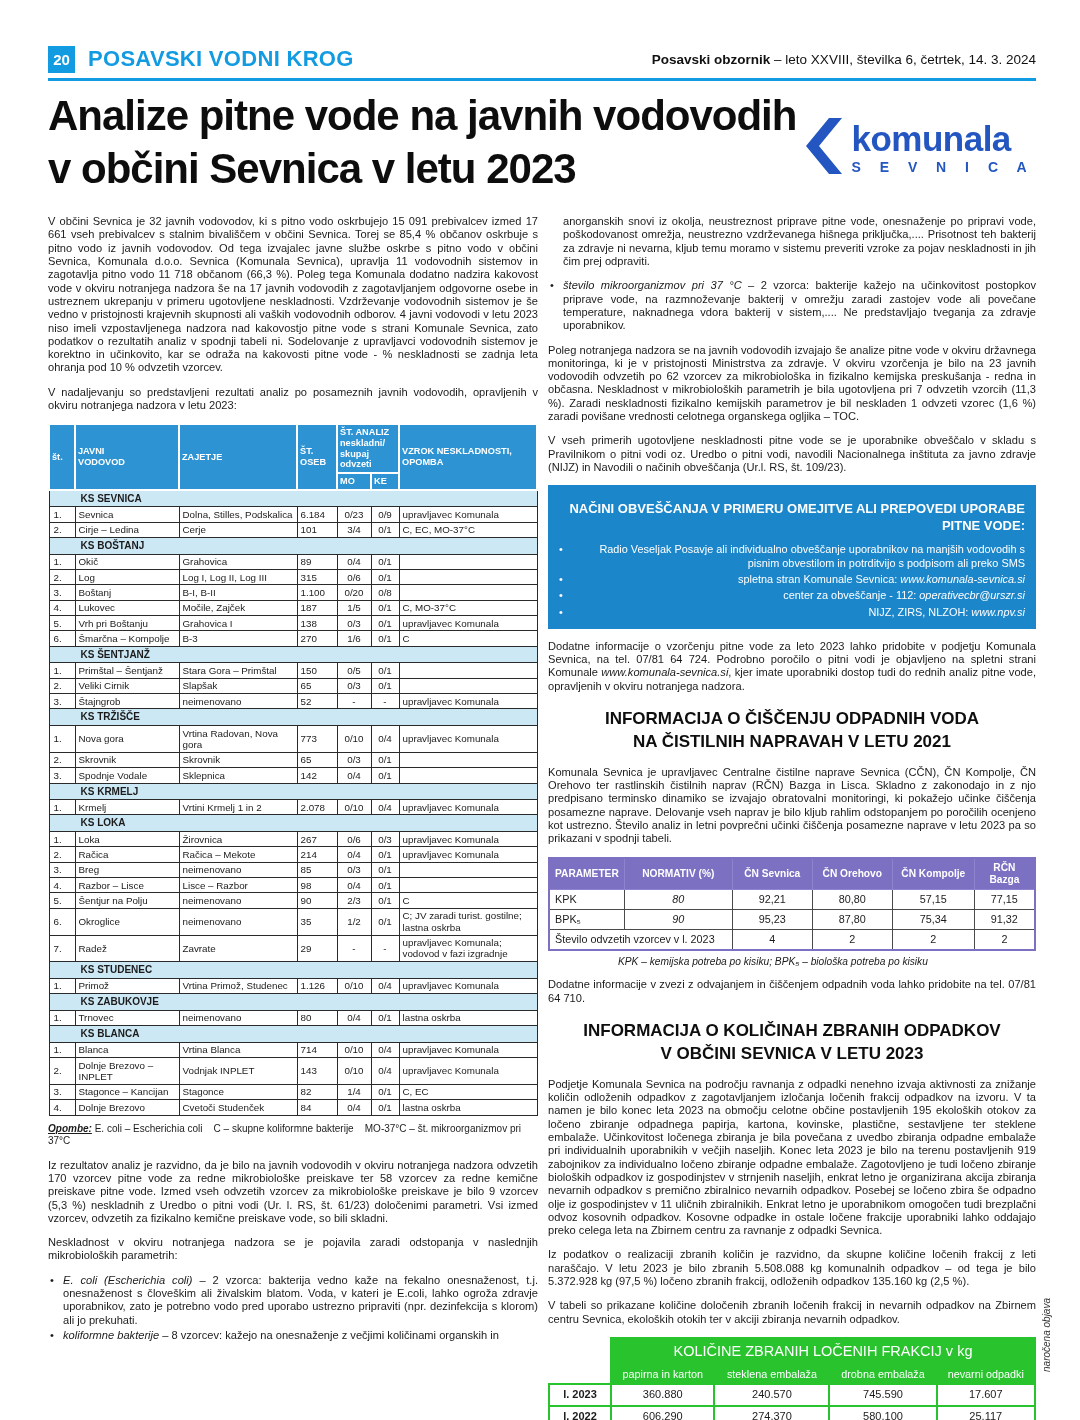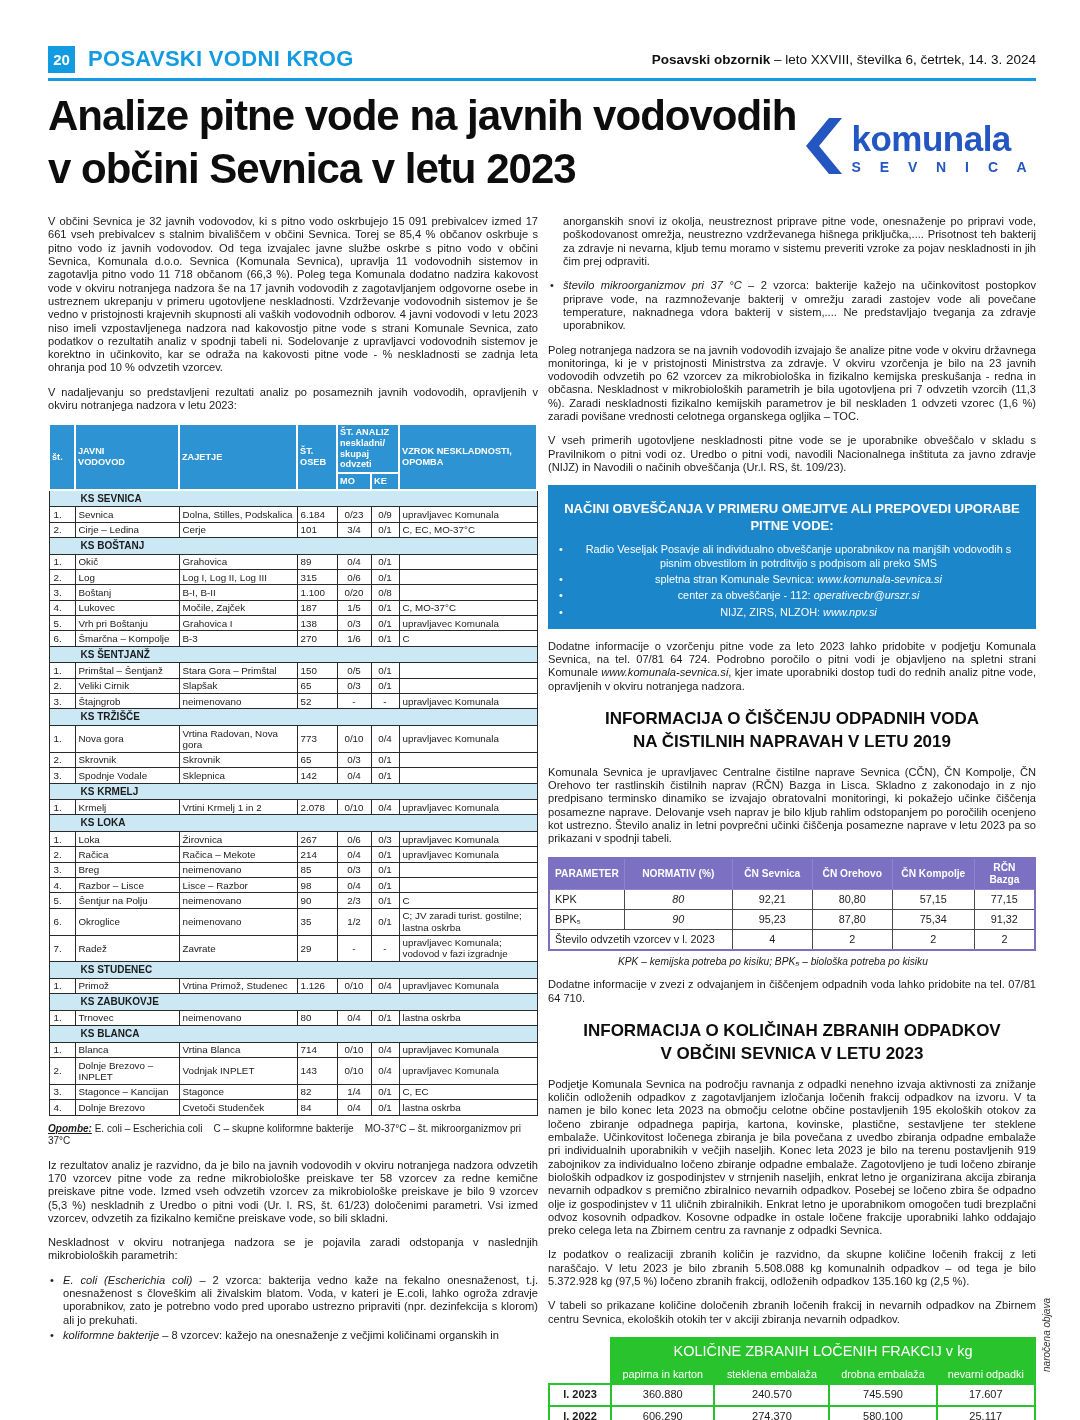--- a/index.html
+++ b/index.html
@@ -46,21 +46,21 @@
   .water td.c-num{padding-left:4px;}
   .water td.c-oseb{text-align:left;padding-right:4px;}
   .water td.c-mo,.water td.c-ke{text-align:center;}
   .water td.c-vzrok{white-space:pre-line;}
 
   .opombe{font-size:10px;margin:0 0 12px 0;text-align:left;}
   .opombe .lbl{font-weight:bold;font-style:italic;text-decoration:underline;}
   .opombe .txt{white-space:pre-wrap;}
 
   
-  .bluebox{background:#1c86ca;color:#fff;padding:15px 11px 8px;margin:1px 0 11px;text-align:center;}
+  .bluebox{background:#1c86ca;color:#fff;padding:15px 11px 8px;margin:1px 0 11px;text-align:right;}
   .bluebox h3{margin:1px 0 8px;font-size:13px;line-height:1.25;}
   .bluebox ul{list-style:none;margin:0;padding:0;font-size:10.9px;line-height:1.3;}
   .bluebox li{padding-left:13px;position:relative;margin-bottom:2px;}
   .bluebox li::before{content:"\2022";position:absolute;left:0;}
 
   
   h2.sechead{font-size:17px;text-align:center;margin:15px 0 12px;line-height:1.35;color:#0e0e0e;}
 
   
   table.param{border-collapse:collapse;width:100%;font-size:10.8px;margin:2px 0 5px;
@@ -453,21 +453,21 @@
       <li><span>spletna stran Komunale Sevnica: </span><i>www.komunala-sevnica.si</i></li>
       <li><span>center za obveščanje - 112: </span><i>operativecbr@urszr.si</i></li>
       <li><span>NIJZ, ZIRS, NLZOH: </span><i>www.npv.si</i></li>
     </ul>
   </div>
 
   <p><span>Dodatne informacije o vzorčenju pitne vode za leto 2023 lahko pridobite v podjetju Komunala Sevnica, na tel. 07/81 64 724. Podrobno poročilo o pitni vodi je objavljeno na spletni strani Komunale </span><i>www.komunala-sevnica.si</i><span>, kjer imate uporabniki dostop tudi do rednih analiz pitne vode, opravljenih v okviru notranjega nadzora.</span></p>
 
   <h2 class="sechead">
     <div>INFORMACIJA O ČIŠČENJU ODPADNIH VODA</div>
-    <div>NA ČISTILNIH NAPRAVAH V LETU 2019</div>
+    <div>NA ČISTILNIH NAPRAVAH V LETU 2021</div>
   </h2>
 
   <p>Komunala Sevnica je upravljavec Centralne čistilne naprave Sevnica (CČN), ČN Kompolje, ČN Orehovo ter rastlinskih čistilnih naprav (RČN) Bazga in Lisca. Skladno z zakonodajo in z njo predpisano terminsko dinamiko se izvajajo obratovalni monitoringi, ki pokažejo učinke čiščenja posamezne naprave. Delovanje vseh naprav je bilo kljub rahlim odstopanjem po poročilih ocenjeno kot ustrezno. Število analiz in letni povprečni učinki čiščenja posamezne naprave v letu 2023 pa so prikazani v spodnji tabeli.</p>
 
   <table class="param">
     <colgroup>
         <col style="width:64px">
         <col style="width:108px">
         <col style="width:80px">
         <col style="width:80px">

